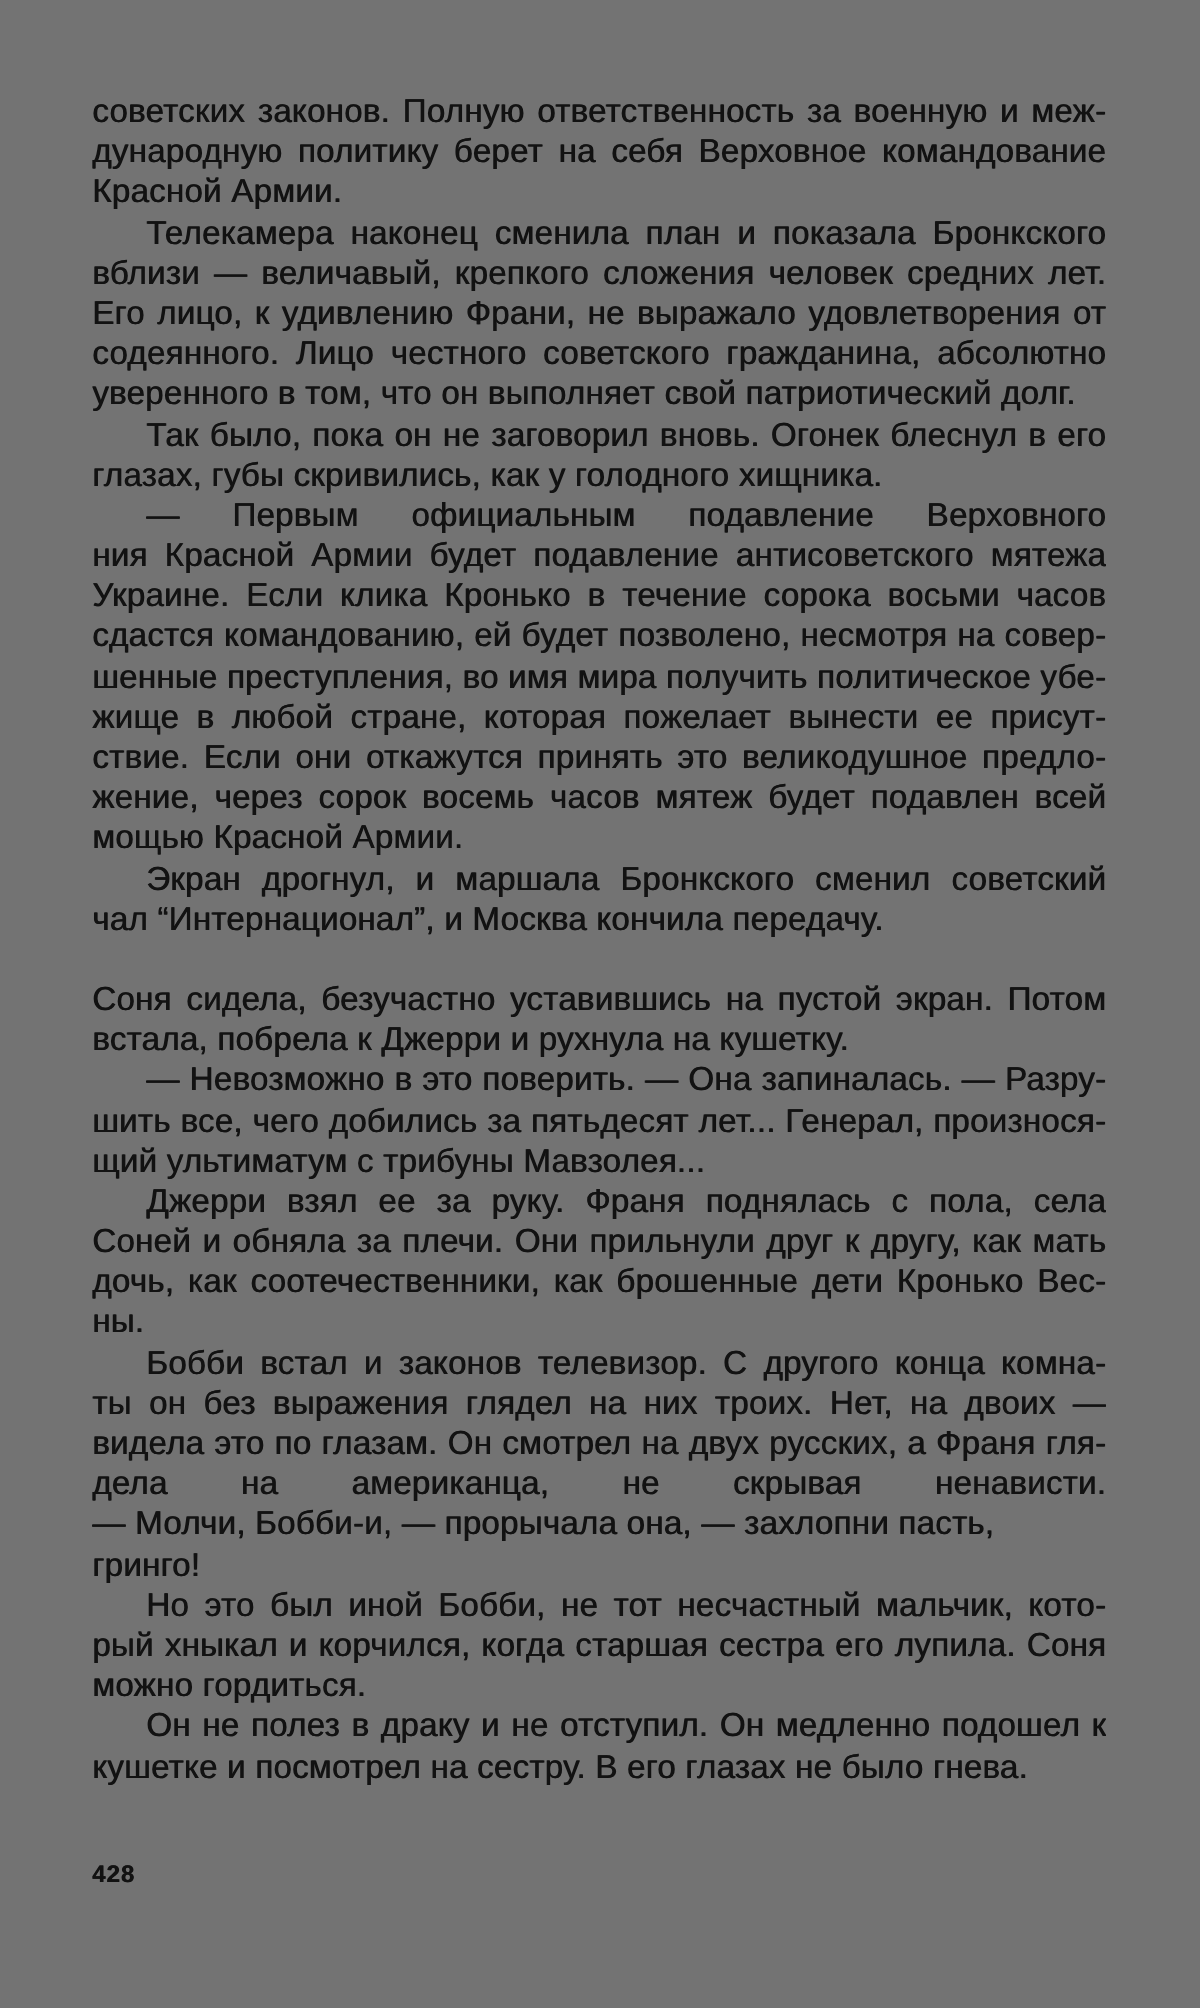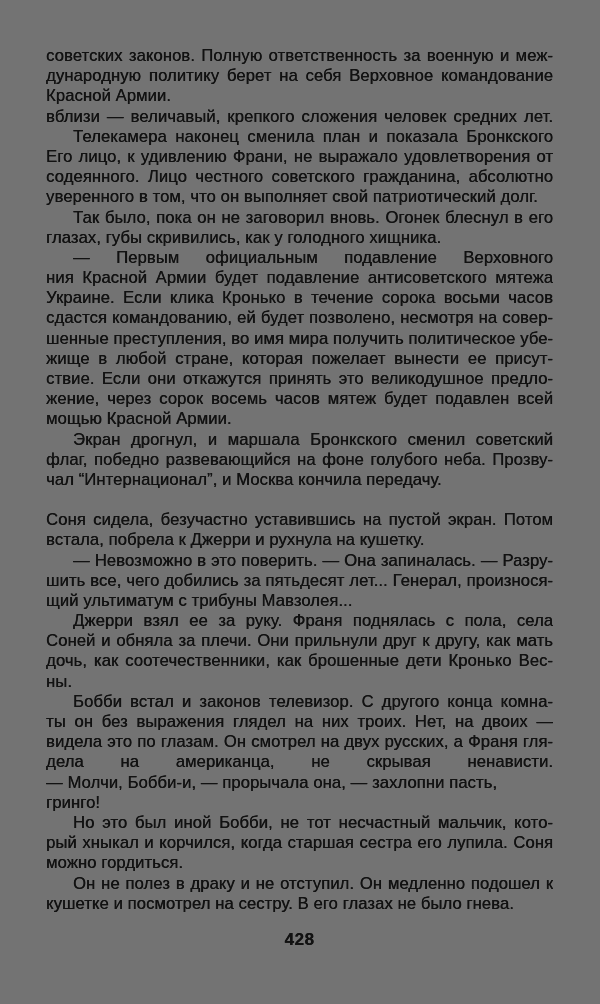--- a/index.html
+++ b/index.html
@@ -41,41 +41,41 @@
     padding-left: 27px;
   }
   .section-gap {
     height: 20px;
   }
   .page-number {
     position: absolute;
     left: 46px;
     width: 507px;
     top: 930px;
-    text-align: center;
-    font-size: 17px;
+    text-align: left;
+    font-size: 12px;
     font-weight: bold;
     letter-spacing: 0.5px;
     text-shadow: 0.3px 0 0 currentColor;
   }
 </style>
 </head>
 <body>
 
 <div class="page">
   <div class="text-block">
       <div>
         <div>
           <div class="line">советских законов. Полную ответственность за военную и меж-</div>
           <div class="line">дународную политику берет на себя Верховное командование</div>
           <div class="line last">Красной Армии.</div>
         </div>
         <div>
+          <div class="line indent">Телекамера наконец сменила план и показала Бронкского</div>
           <div class="line">вблизи — величавый, крепкого сложения человек средних лет.</div>
-          <div class="line indent">Телекамера наконец сменила план и показала Бронкского</div>
           <div class="line">Его лицо, к удивлению Франи, не выражало удовлетворения от</div>
           <div class="line">содеянного. Лицо честного советского гражданина, абсолютно</div>
           <div class="line last">уверенного в том, что он выполняет свой патриотический долг.</div>
         </div>
         <div>
           <div class="line indent">Так было, пока он не заговорил вновь. Огонек блеснул в его</div>
           <div class="line last">глазах, губы скривились, как у голодного хищника.</div>
         </div>
         <div>
           <div class="line indent">— Первым официальным подавление Верховного командова-</div>
@@ -83,21 +83,20 @@
           <div class="line">Украине.  Если клика Кронько в течение сорока восьми часов</div>
           <div class="line">сдастся командованию, ей будет позволено, несмотря на совер-</div>
           <div class="line">шенные преступления, во имя мира получить политическое убе-</div>
           <div class="line">жище в любой стране, которая пожелает вынести ее присут-</div>
           <div class="line">ствие. Если они откажутся принять это великодушное предло-</div>
           <div class="line">жение, через сорок восемь часов мятеж будет подавлен всей</div>
           <div class="line last">мощью Красной Армии.</div>
         </div>
         <div>
           <div class="line indent">Экран дрогнул, и маршала Бронкского сменил советский</div>
-          <div class="line">флаг, победно развевающийся на фоне голубого неба. Прозву-</div>
           <div class="line last">чал “Интернационал”, и Москва кончила передачу.</div>
         </div>
       </div>
       <div class="section-gap"></div>
       <div>
         <div>
           <div class="line">Соня сидела, безучастно уставившись на пустой экран. Потом</div>
           <div class="line last">встала, побрела к Джерри и рухнула на кушетку.</div>
         </div>
         <div>

